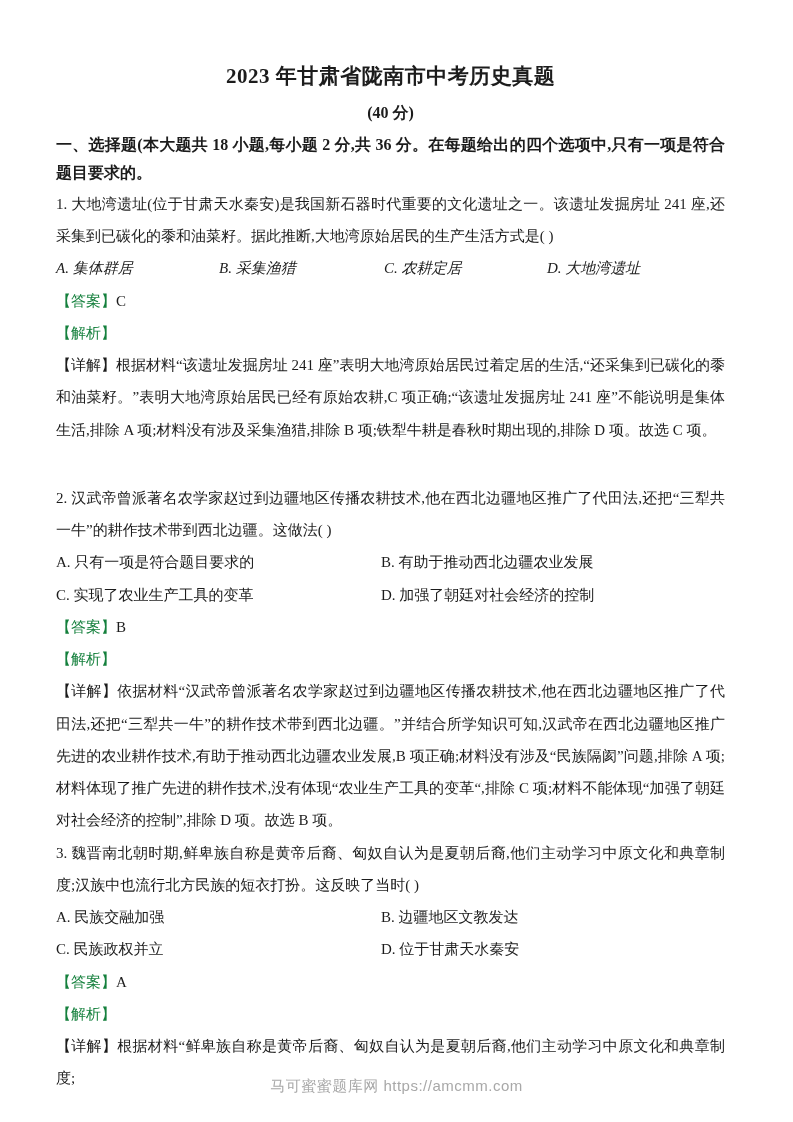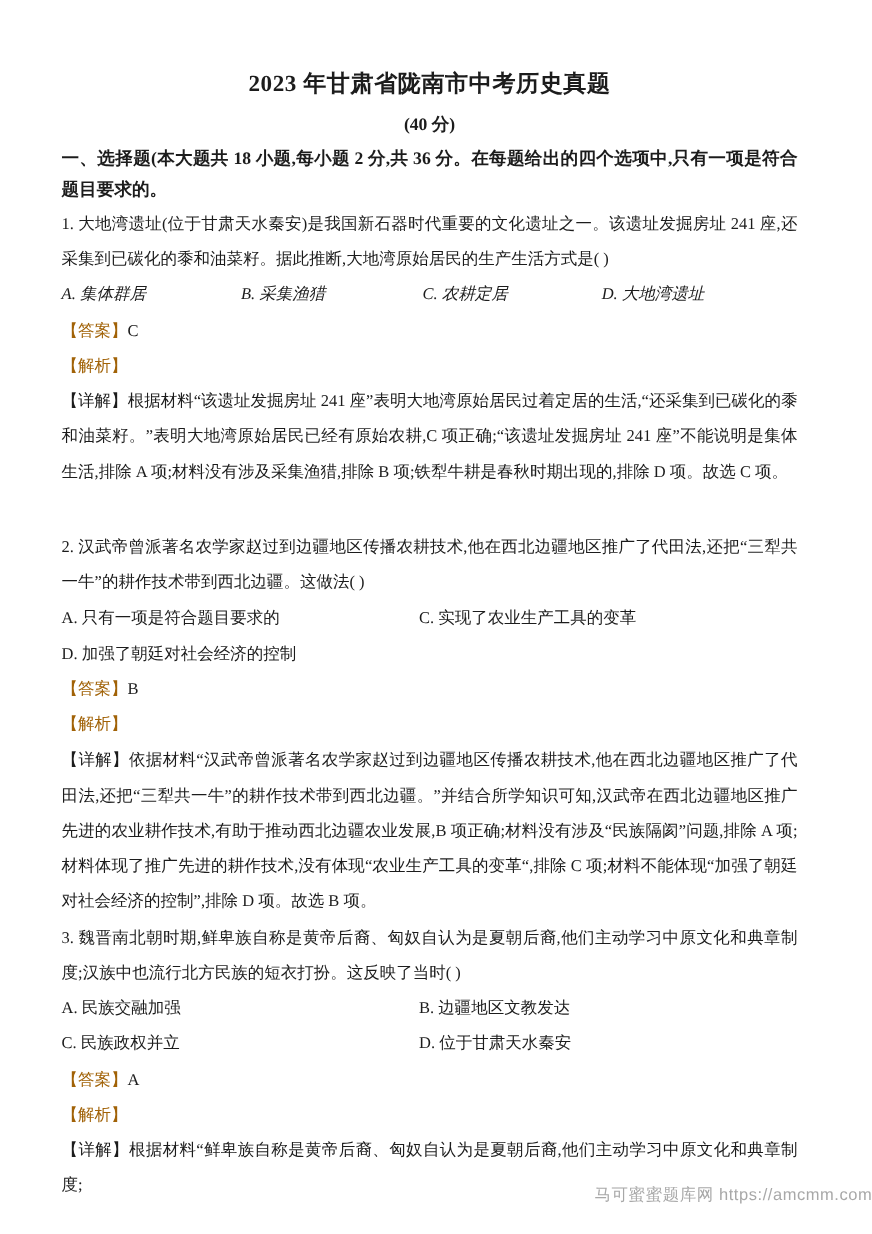--- a/index.html
+++ b/index.html
@@ -45,27 +45,27 @@
   .detail { text-align: justify; }
   .options-4 {
     display: grid;
     grid-template-columns: 163px 165px 163px 1fr;
     font-style: italic;
   }
   .options-2 {
     display: grid;
     grid-template-columns: 325px 1fr;
   }
-  .blue { color: #a16207; }
+  .blue { color: #15803d; }
   .q1-section { margin-bottom: 36px; }
   .footer {
     position: absolute;
     left: 0; bottom: 26px;
     width: 100%;
-    text-align: right;
+    text-align: center;
     font-family: "Liberation Sans", "DejaVu Sans", sans-serif;
     font-size: 15px;
     color: #a8a8a8;
     letter-spacing: 0.5px;
   }
 </style>
 </head>
 <body>
 
 <div class="page">
@@ -84,20 +84,21 @@
     </div>
     <p class="qline"><span class="blue">【答案】</span><span>C</span></p>
     <p class="qline"><span class="blue">【解析】</span></p>
     <p class="qline detail"><span>【详解】</span><span>根据材料“该遗址发掘房址 241 座”表明大地湾原始居民过着定居的生活,“还采集到已碳化的黍和油菜籽。”表明大地湾原始居民已经有原始农耕,C 项正确;“该遗址发掘房址 241 座”不能说明是集体生活,排除 A 项;材料没有涉及采集渔猎,排除 B 项;铁犁牛耕是春秋时期出现的,排除 D 项。故选 C 项。</span></p>
   </section>
 
   <section>
     <p class="qline stem">2. 汉武帝曾派著名农学家赵过到边疆地区传播农耕技术,他在西北边疆地区推广了代田法,还把“三犁共一牛”的耕作技术带到西北边疆。这做法(   )</p>
     <div class="qline options-2">
       <span>A. 只有一项是符合题目要求的</span>
+      <span>B. 有助于推动西北边疆农业发展</span>
       <span>C. 实现了农业生产工具的变革</span>
       <span>D. 加强了朝廷对社会经济的控制</span>
     </div>
     <p class="qline"><span class="blue">【答案】</span><span>B</span></p>
     <p class="qline"><span class="blue">【解析】</span></p>
     <p class="qline detail"><span>【详解】</span><span>依据材料“汉武帝曾派著名农学家赵过到边疆地区传播农耕技术,他在西北边疆地区推广了代田法,还把“三犁共一牛”的耕作技术带到西北边疆。”并结合所学知识可知,汉武帝在西北边疆地区推广先进的农业耕作技术,有助于推动西北边疆农业发展,B 项正确;材料没有涉及“民族隔阂”问题,排除 A 项;材料体现了推广先进的耕作技术,没有体现“农业生产工具的变革“,排除 C 项;材料不能体现“加强了朝廷对社会经济的控制”,排除 D 项。故选 B 项。</span></p>
   </section>
 
   <section>
     <p class="qline stem">3. 魏晋南北朝时期,鲜卑族自称是黄帝后裔、匈奴自认为是夏朝后裔,他们主动学习中原文化和典章制度;汉族中也流行北方民族的短衣打扮。这反映了当时(   )</p>

